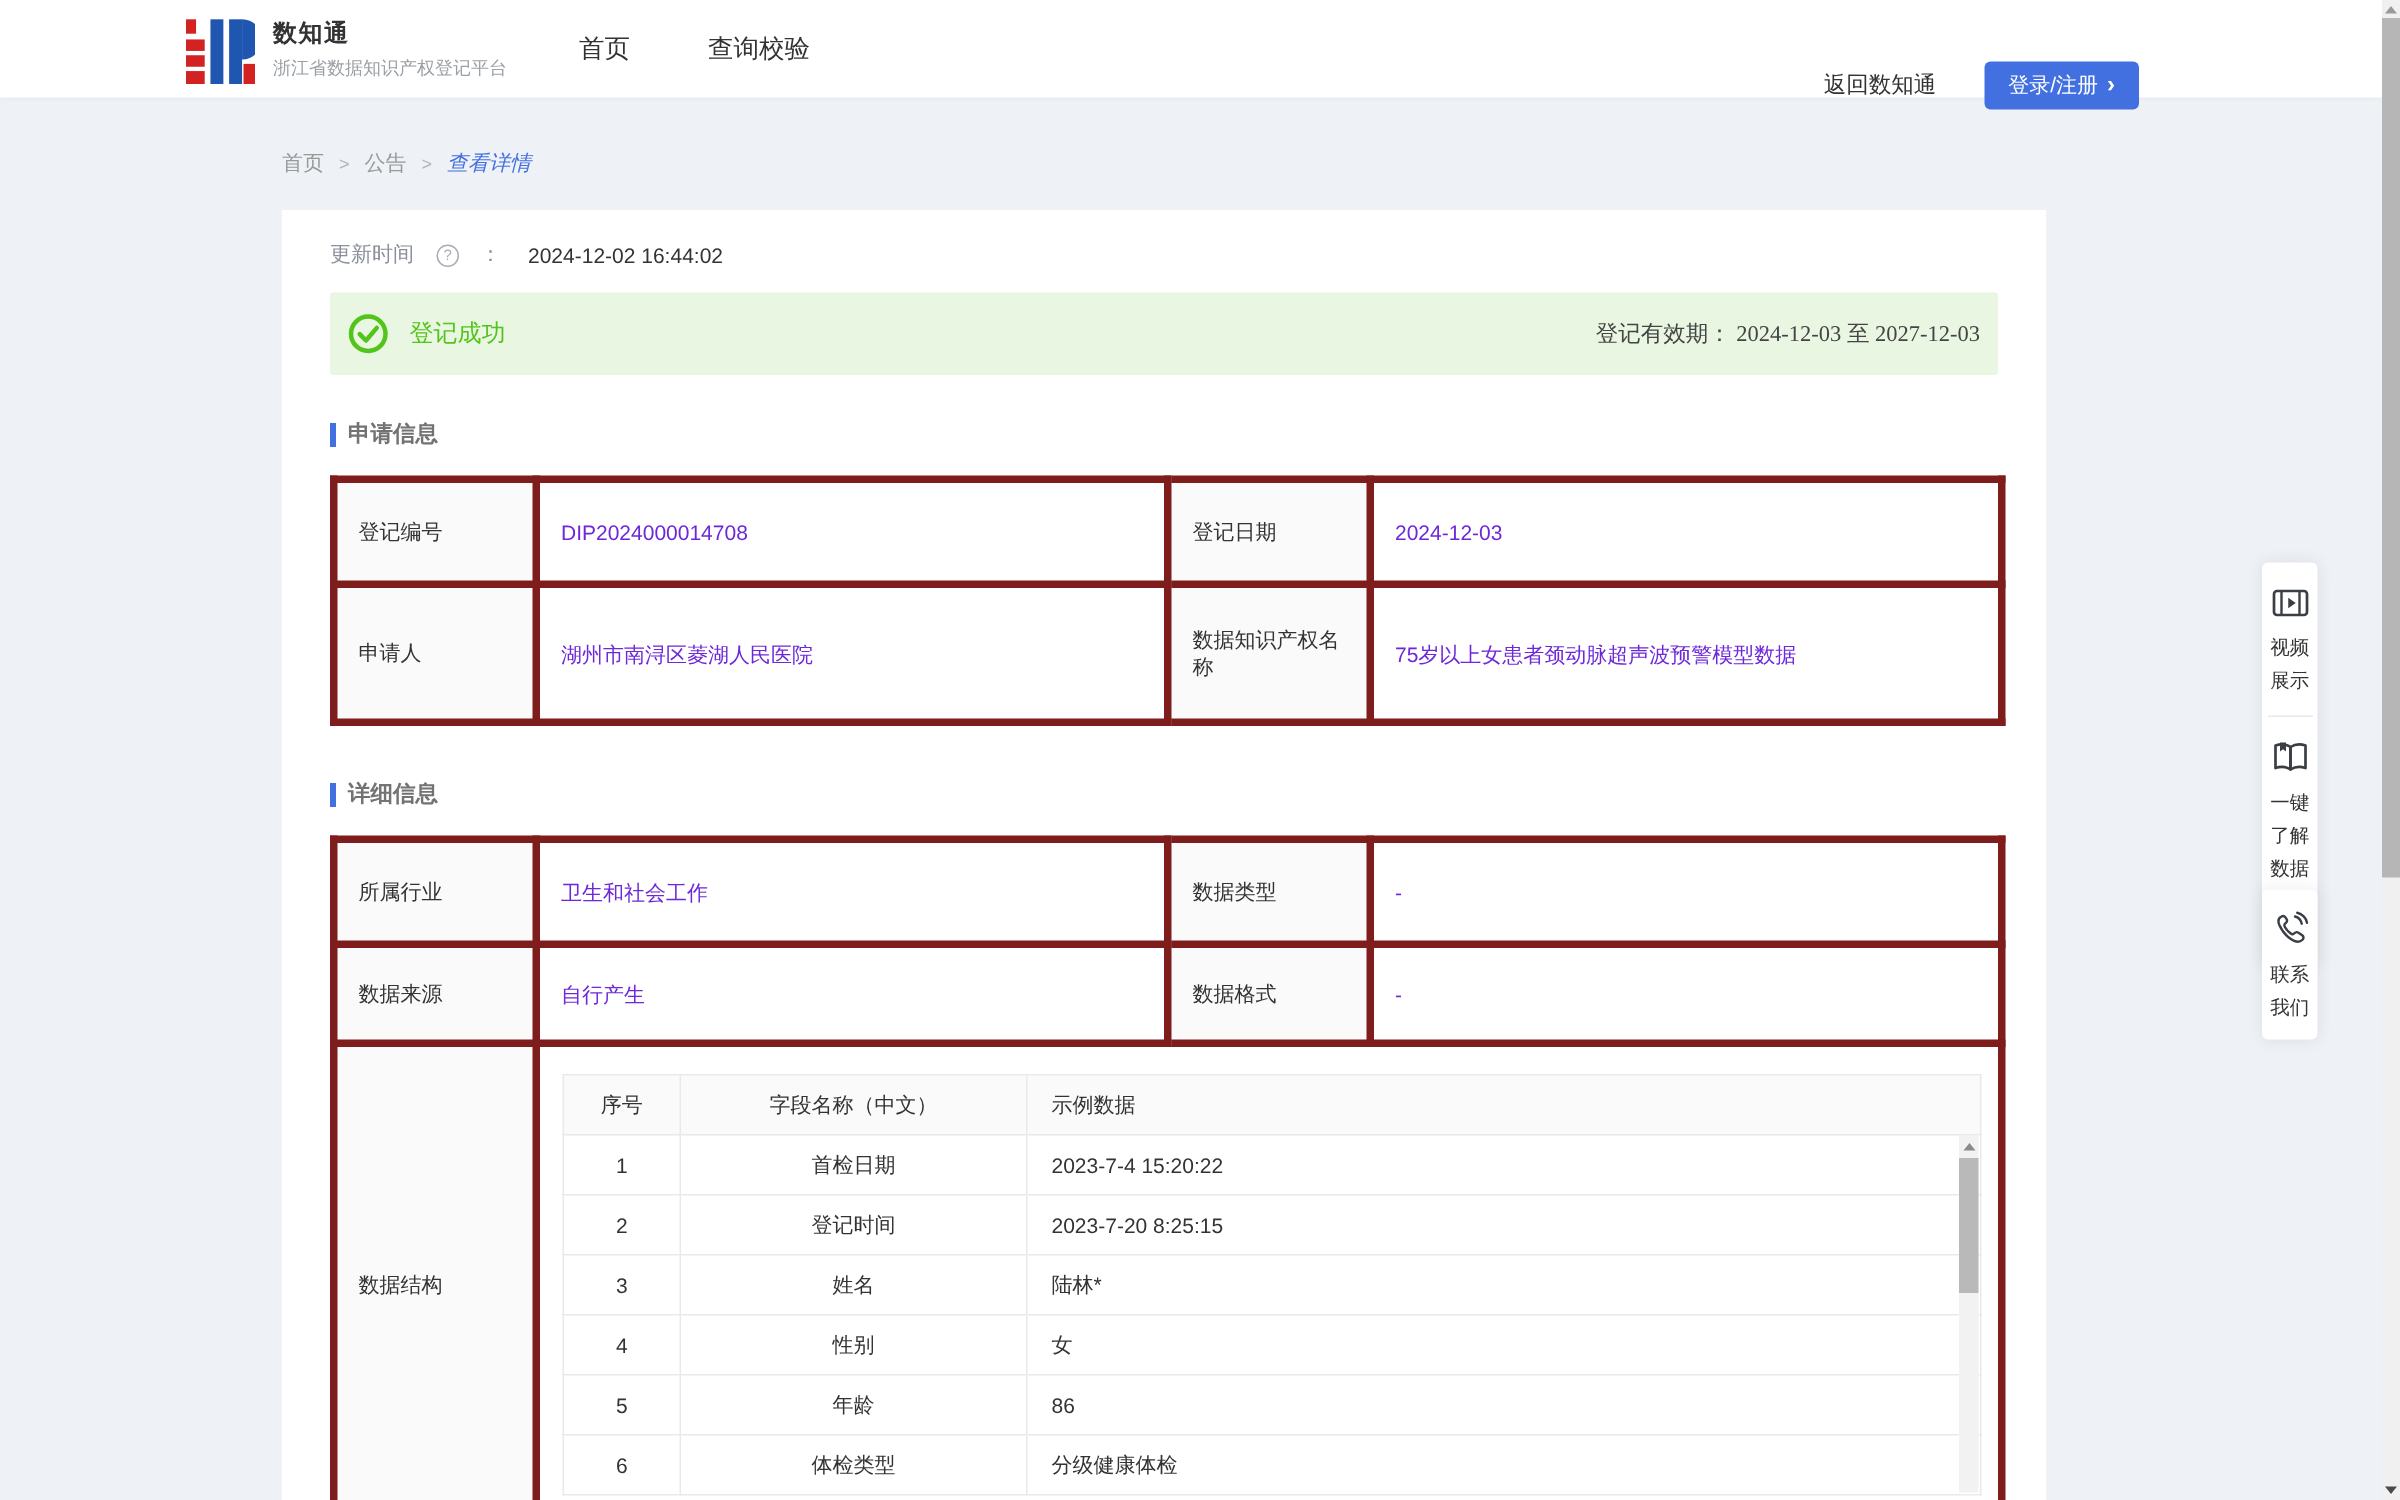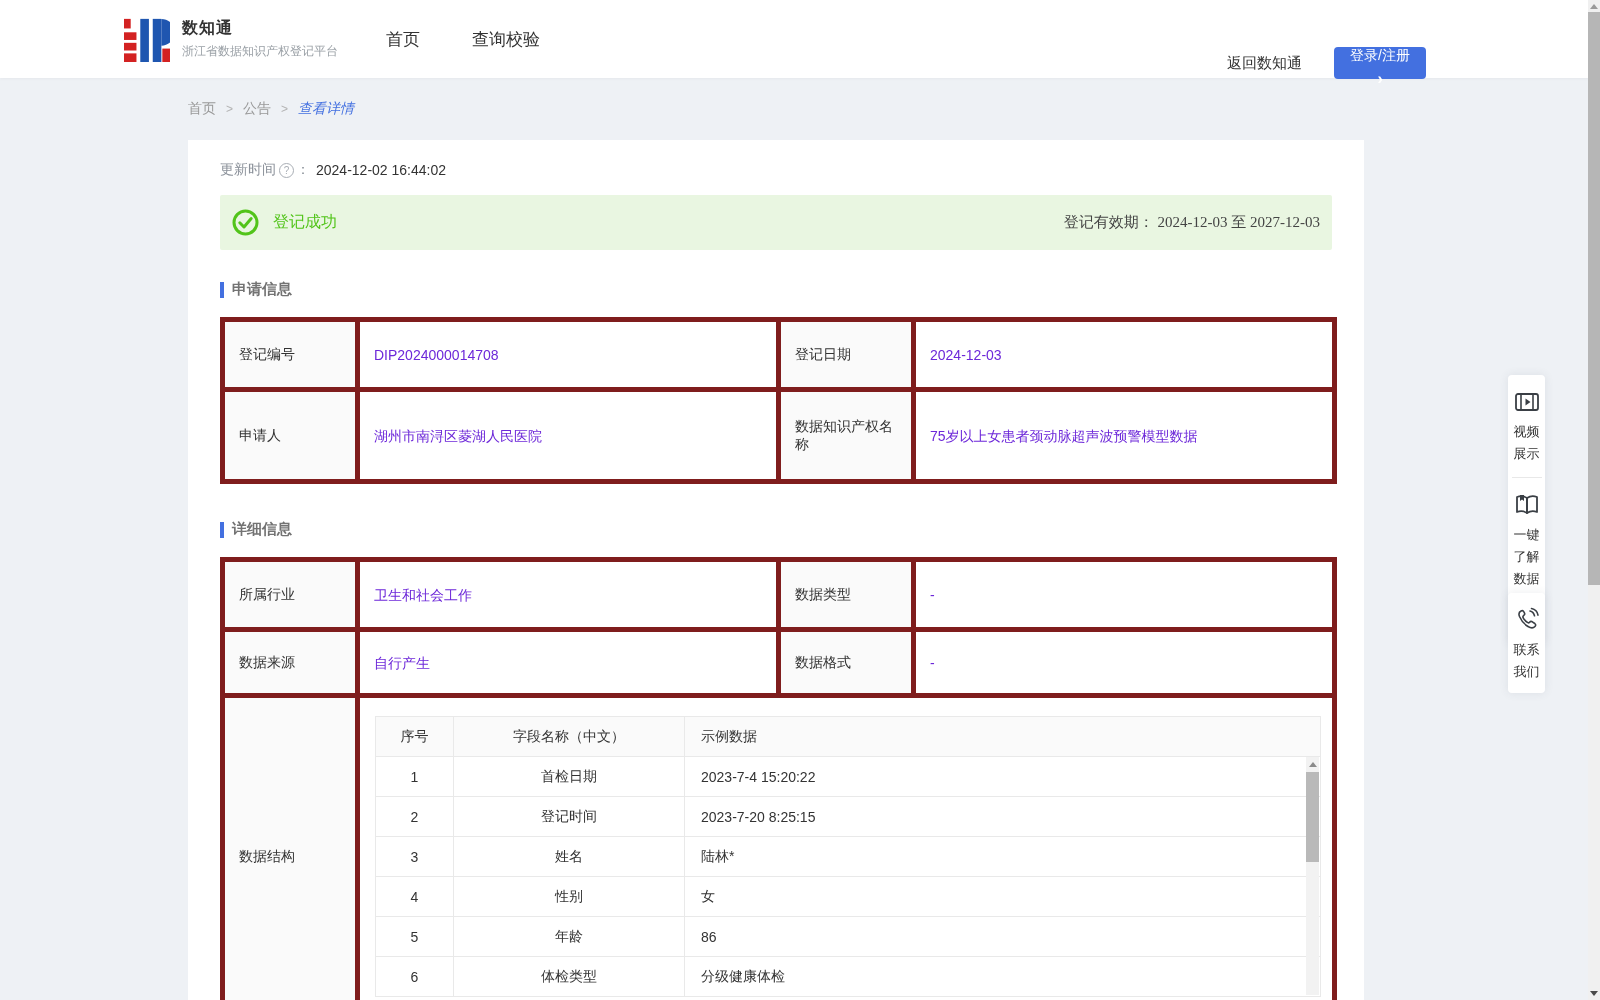--- a/index.html
+++ b/index.html
@@ -5,53 +5,52 @@
   * { margin:0; padding:0; box-sizing:border-box; }
   html,body { width:1600px; height:1000px; overflow:hidden; }
   body {
     font-family:"Liberation Sans","DejaVu Sans",sans-serif;
     background:#eef1f5; color:#333; font-size:14px;
     position:relative;
   }
 
   
   .header {
-    position:absolute; top:0; left:0; width:1600px; height:78px;
+    position:absolute; top:0; left:0; width:1600px; height:65px;
     background:#fff; display:flex; align-items:center;
     box-shadow:0 1px 3px rgba(0,0,0,0.04); z-index:5;
   }
   .logo-wrap { display:flex; align-items:center; margin-left:124px; cursor:pointer; }
   .logo-mark { width:46px; height:46px; margin-right:12px; flex:0 0 auto; }
   .logo-texts .t1 { font-size:16px; font-weight:bold; color:#333; letter-spacing:1px; }
   .logo-texts .t2 { font-size:12px; color:#9aa0a6; margin-top:4px; }
   .nav { display:flex; margin-left:48px; gap:52px; }
   .nav-item { font-size:17px; color:#333; cursor:pointer; }
   .header-right { margin-left:auto; margin-right:174px; display:flex; align-items:center; gap:32px;margin-top:48px; }
   .back-link { font-size:15px; color:#333; cursor:pointer; }
   .login-btn {
     background:#4370e0; color:#fff; border:none; border-radius:4px;
     height:32px; padding:0 16px; font-size:14px; cursor:pointer;
     display:flex; align-items:center; gap:6px;
     font-family:"Liberation Sans","DejaVu Sans",sans-serif;
-    flex-direction:column;
   }
   .login-btn .chev { font-size:16px; font-weight:bold; line-height:1; }
 
   
   .breadcrumb { position:absolute; top:100px; left:188px; font-size:14px; color:#999; display:flex; gap:10px; align-items:center; }
   .crumb { color:#999; cursor:pointer; }
   .crumb-sep { color:#b3b3b3; font-size:12px; }
   .crumb-active { color:#4370e0;font-style:italic; }
 
   
   .card {
     position:absolute; top:140px; left:188px; width:1176px; height:1100px;
     background:#fff; padding:18px 32px 0 32px;
   }
-  .update-row { display:flex; align-items:center; font-size:14px; height:24px; }
+  .update-row { display:flex; align-items:center; font-size:14px; height:24px;gap:12px; }
   .update-label { color:#8a9099; }
   .help-icon {
     display:inline-flex; align-items:center; justify-content:center;
     width:15px; height:15px; border:1px solid #a9aeb5; border-radius:50%;
     color:#a9aeb5; font-size:10px; margin:0 2px 0 3px; cursor:pointer;
   }
   .update-sep { color:#8a9099; margin-right:6px; }
   .update-value { color:#333; }
 
   .banner {

